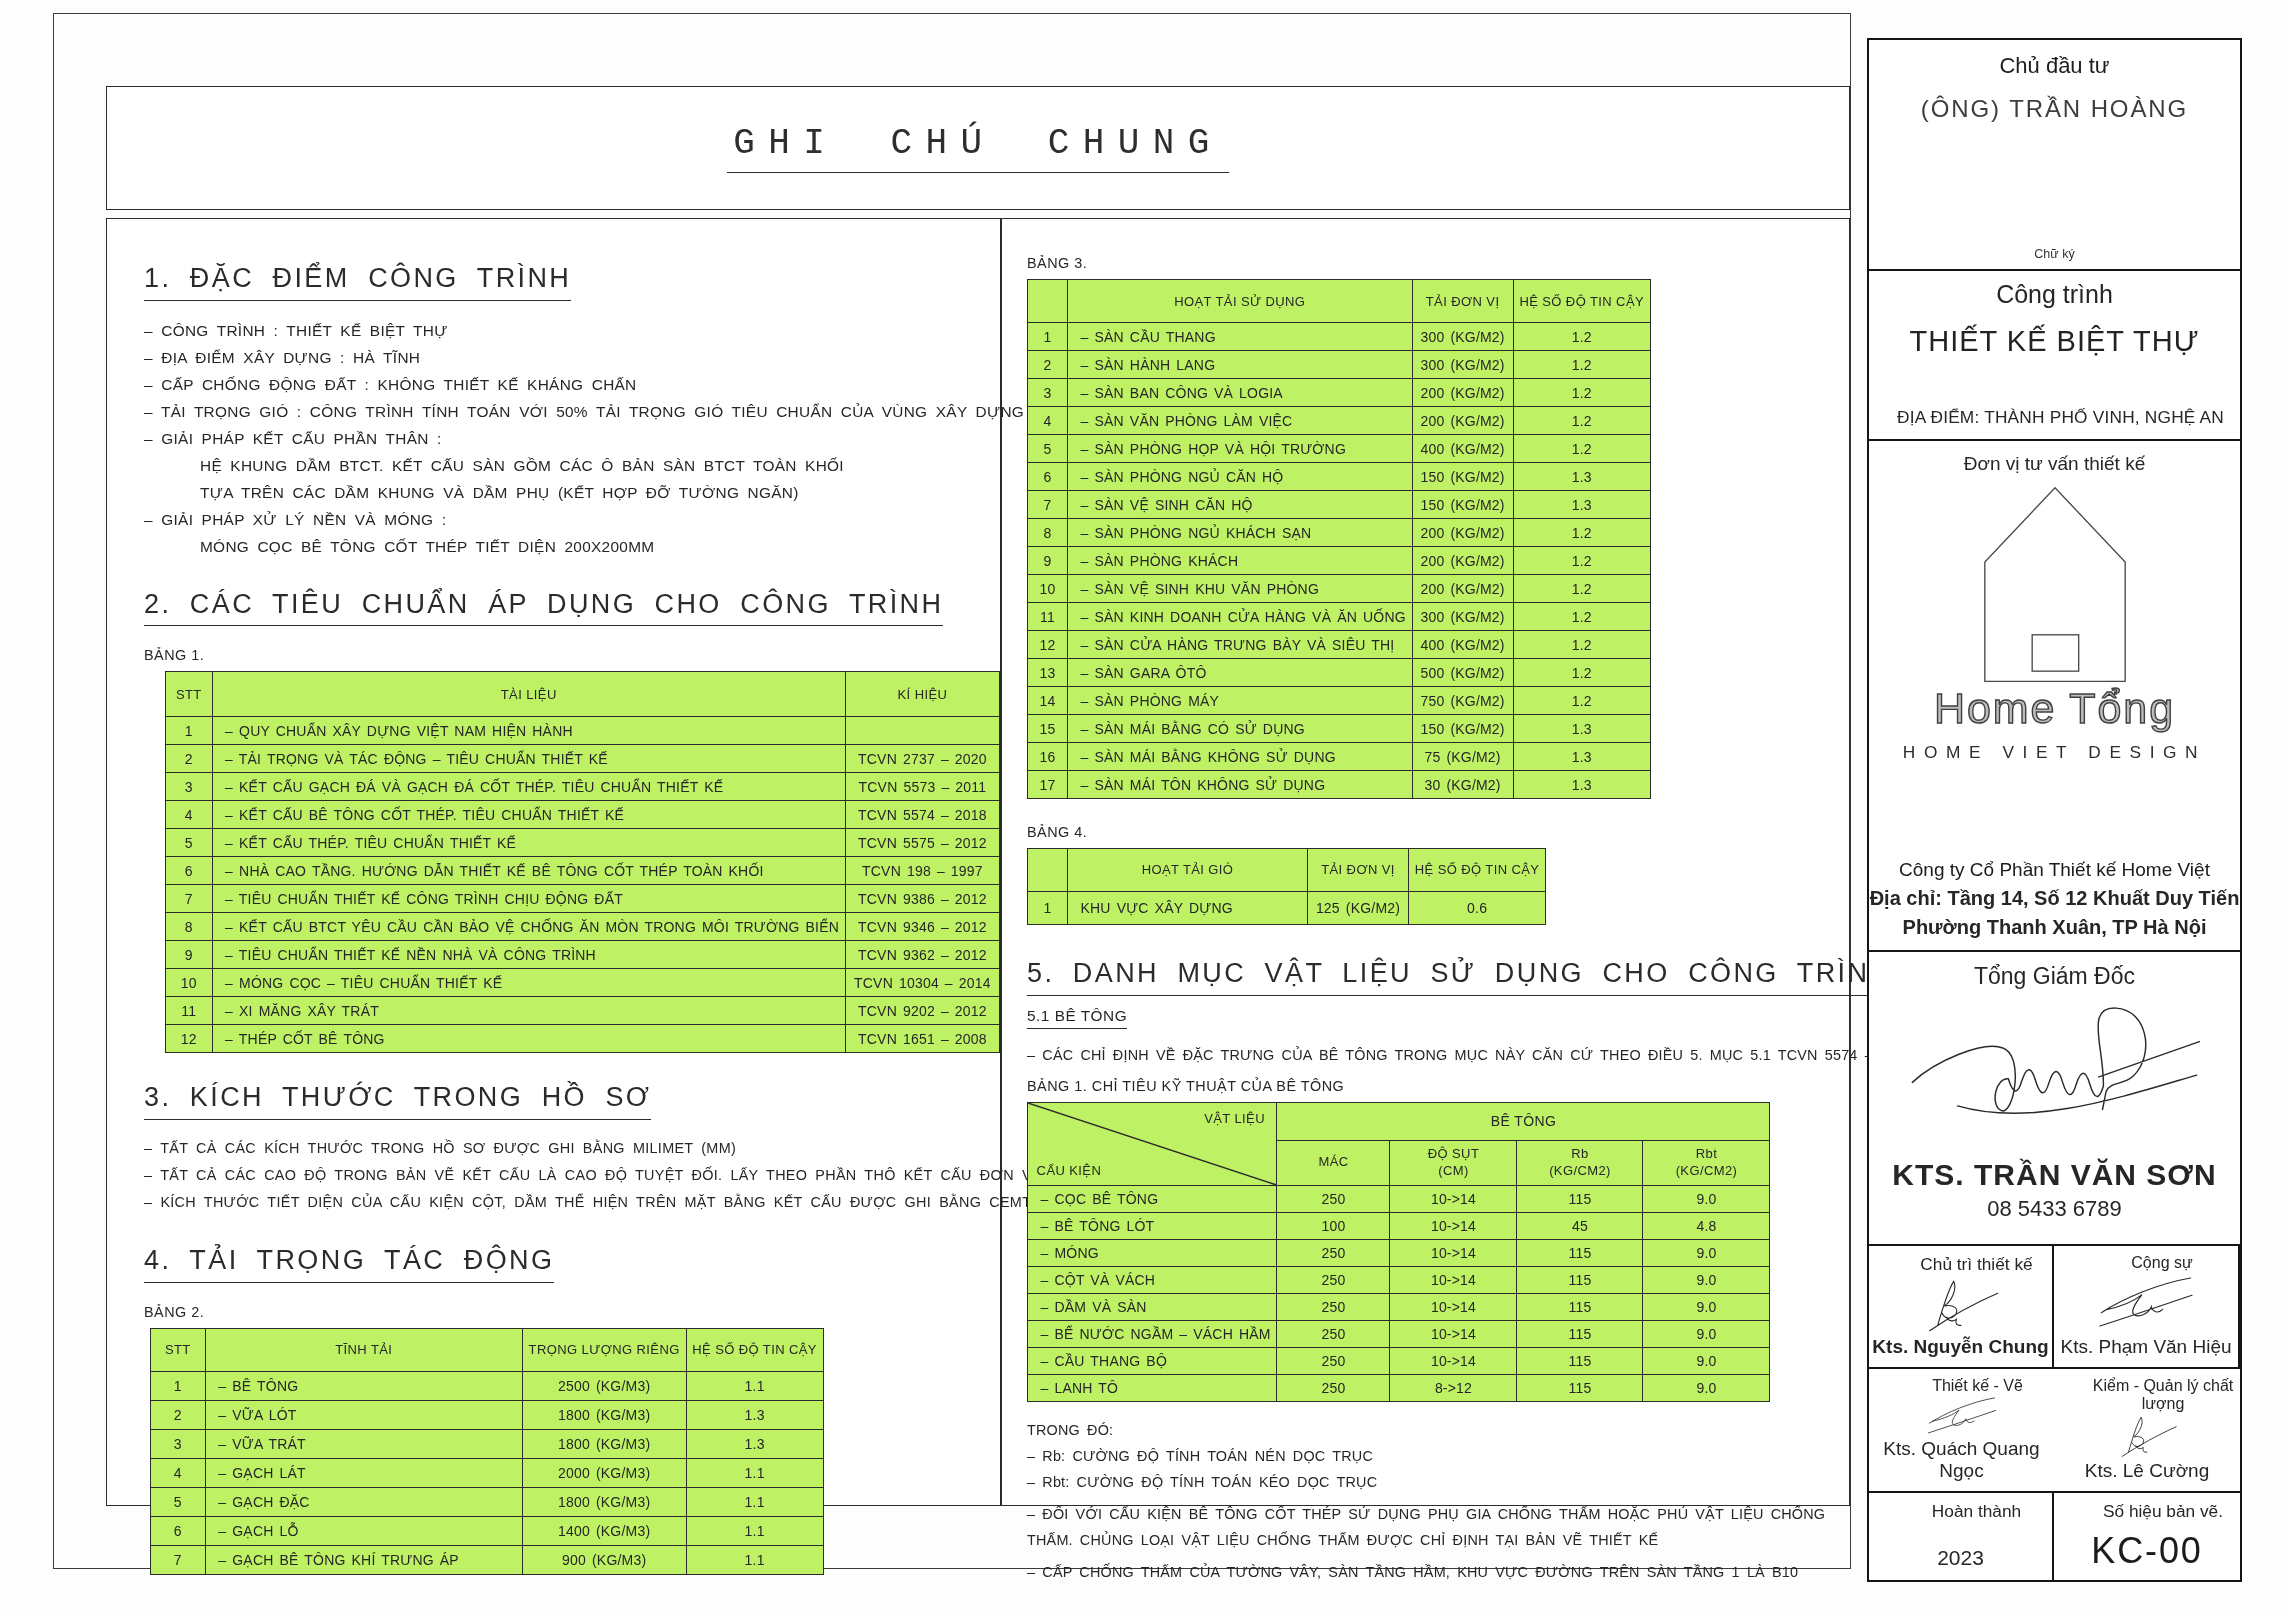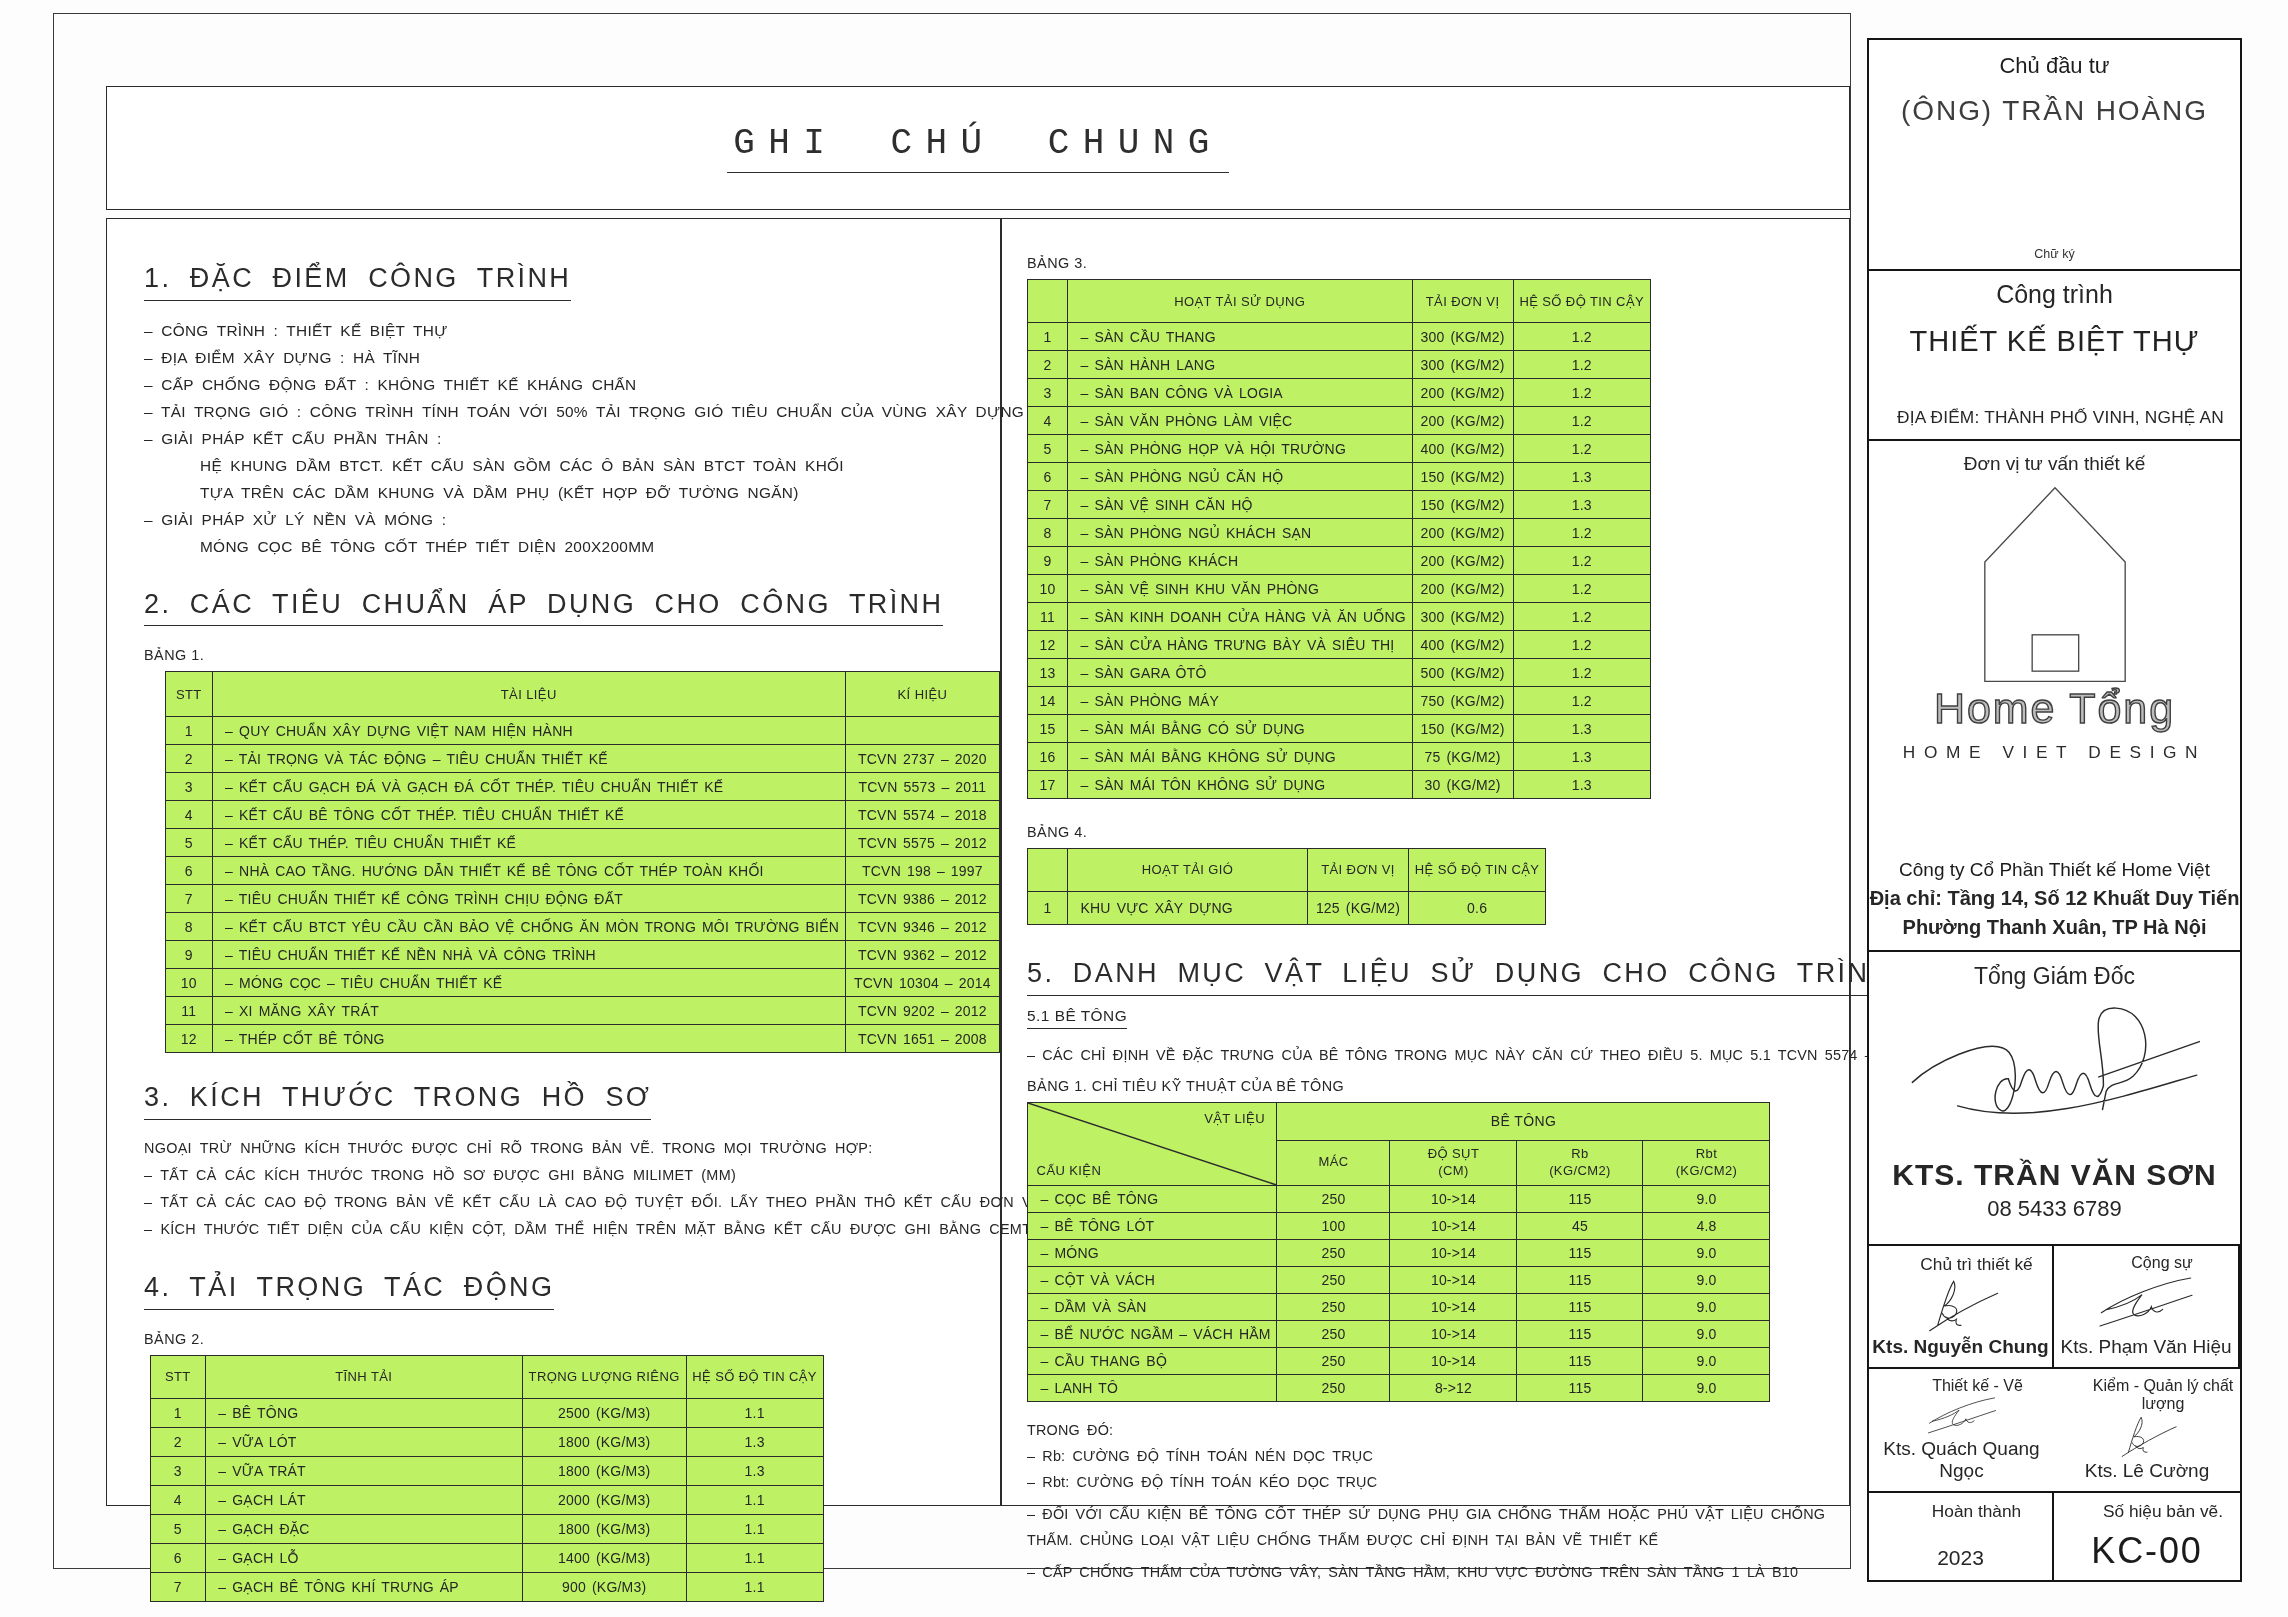--- a/index.html
+++ b/index.html
@@ -48,21 +48,21 @@
   .note-gap{margin-top:5.8px;}
   
   #titleblock{position:absolute;left:1867px;top:38px;width:371px;height:1540px;border:2.9px solid #151515;background:#fff;box-sizing:content-box;}
   .tb-sec{position:absolute;left:0;right:0;box-sizing:border-box;text-align:center;}
   .tb-owner{top:0;height:231px;border-bottom:2.9px solid #151515;}
   .tb-project{top:231px;height:170px;border-bottom:2.9px solid #151515;}
   .tb-consultant{top:401px;height:511px;border-bottom:2.9px solid #151515;display:flex;flex-direction:column;align-items:center;}
   .tb-director{top:912px;height:294px;border-bottom:2.9px solid #151515;}
   .tb-grid{top:1206px;height:334px;display:grid;grid-template-columns:185px 1fr;grid-template-rows:123px 124px 87px;}
   .tb-label{font-size:22px;color:#1d1d1d;padding-top:12.5px;text-align:center;}
-  .owner-name{font-size:28px;letter-spacing:1.9px;color:#3d3d3d;margin-top:16.3px;}
+  .owner-name{font-size:24px;letter-spacing:1.9px;color:#3d3d3d;margin-top:16.3px;}
   .sign-hint{position:absolute;bottom:7.7px;left:0;right:0;font-size:12.5px;color:#333;}
   .proj-label{font-size:25px;padding-top:8.6px;}
   .proj-name{font-size:29px;letter-spacing:1px;margin-top:16.3px;color:#222;}
   .proj-loc{position:absolute;bottom:10.6px;left:12px;right:0;font-size:17.3px;letter-spacing:0.2px;}
   .cons-label{font-size:19px;padding-top:11.5px;}
   .logo-house{margin-top:11.5px;}
   .logo-word{font-size:43px;letter-spacing:1.9px;color:#bdbdbd;-webkit-text-stroke:1.4px #3f3f3f;margin-top:1.9px;line-height:46px;}
   .logo-sub{font-size:17.3px;letter-spacing:8.6px;color:#2c2c2c;margin-top:11.5px;}
   .cons-company{margin-top:auto;padding-bottom:11.5px;}
   .company-name{font-size:19px;color:#1b1b1b;}
@@ -203,21 +203,20 @@
 
   <tr>
     <td class="c-stt">12</td>
     <td class="c-desc">– THÉP CỐT BÊ TÔNG</td>
     <td class="c-num">TCVN 1651 – 2008</td>
   </tr>
 </tbody>
     </table>
 
     <div class="sec-h"><span>3. KÍCH THƯỚC TRONG HỒ SƠ</span></div>
-    <div class="line" style="font-size:14.4px;">NGOẠI TRỪ NHỮNG KÍCH THƯỚC ĐƯỢC CHỈ RÕ TRONG BẢN VẼ. TRONG MỌI TRƯỜNG HỢP:</div>
     <div class="line" style="font-size:14.4px;">– TẤT CẢ CÁC KÍCH THƯỚC TRONG HỒ SƠ ĐƯỢC GHI BẰNG MILIMET (MM)</div>
     <div class="line" style="font-size:14.4px;">– TẤT CẢ CÁC CAO ĐỘ TRONG BẢN VẼ KẾT CẤU LÀ CAO ĐỘ TUYỆT ĐỐI. LẤY THEO PHẦN THÔ KẾT CẤU ĐƠN VỊ BẰNG MÉT (M)</div>
     <div class="line" style="font-size:14.4px;">– KÍCH THƯỚC TIẾT DIỆN CỦA CẤU KIỆN CỘT, DẦM THỂ HIỆN TRÊN MẶT BẰNG KẾT CẤU ĐƯỢC GHI BẰNG CEMTIMET (CM)</div>
 
     <div class="sec-h"><span>4. TẢI TRỌNG TÁC ĐỘNG</span></div>
     <div class="tbl-label">BẢNG 2.</div>
     <table class="cadtbl" id="t2" style="margin-left:5.8px;">
       <colgroup>
           <col style="width:55px">
           <col style="width:317px">

